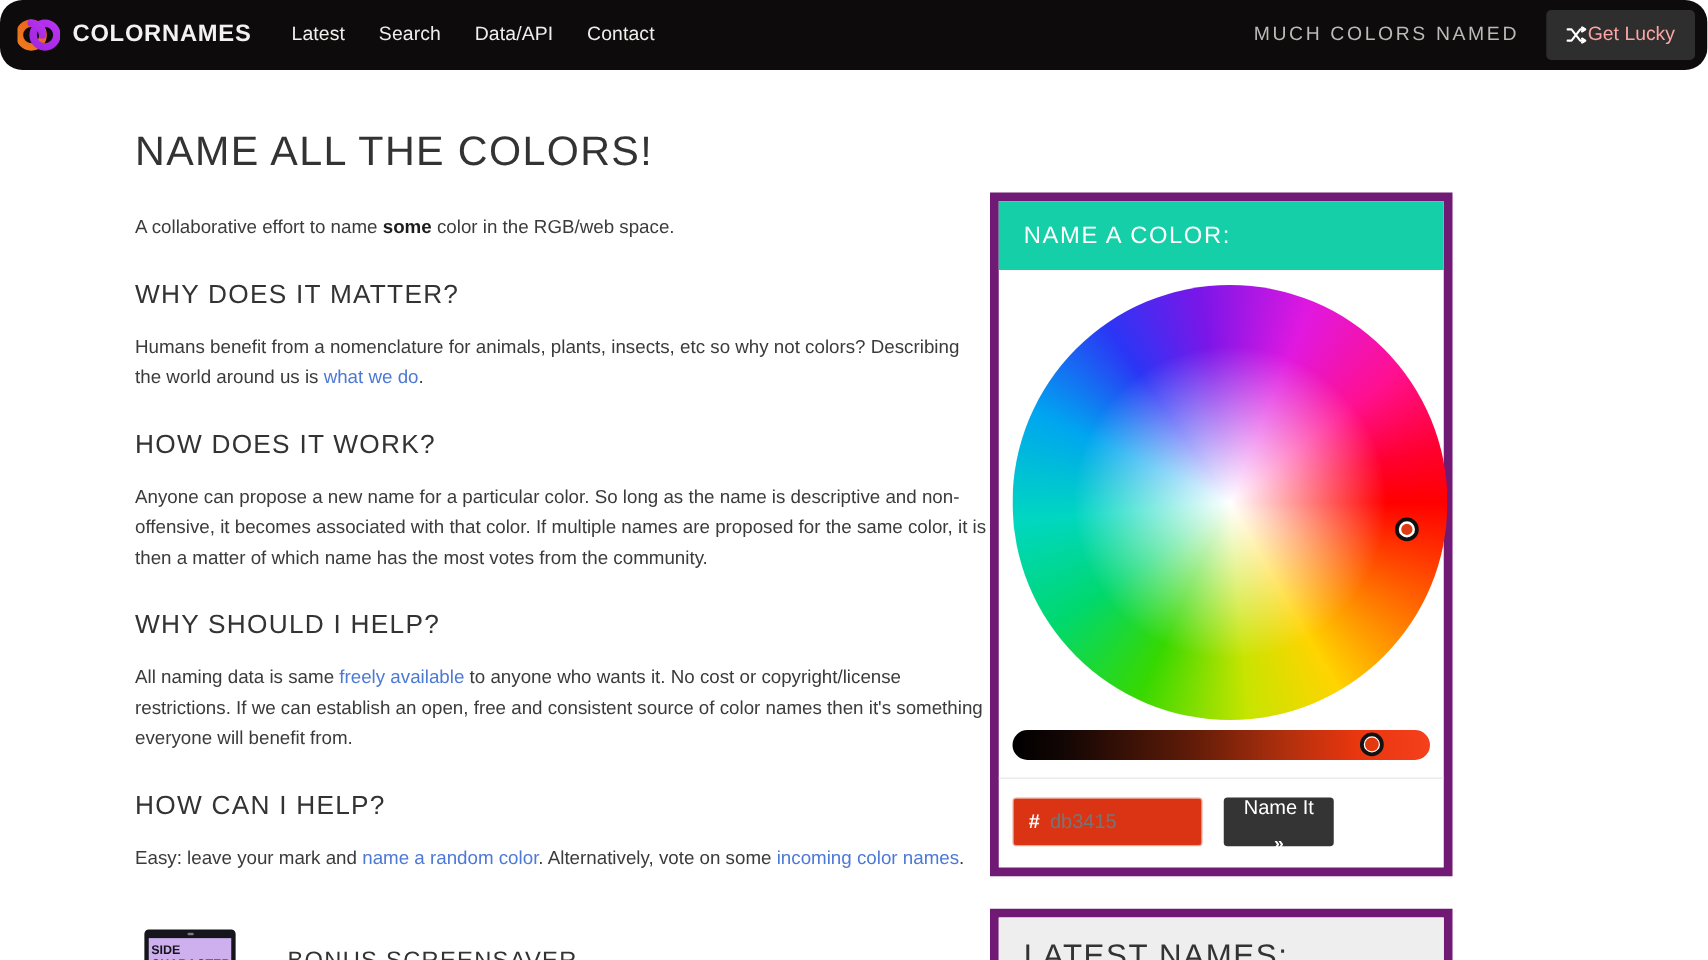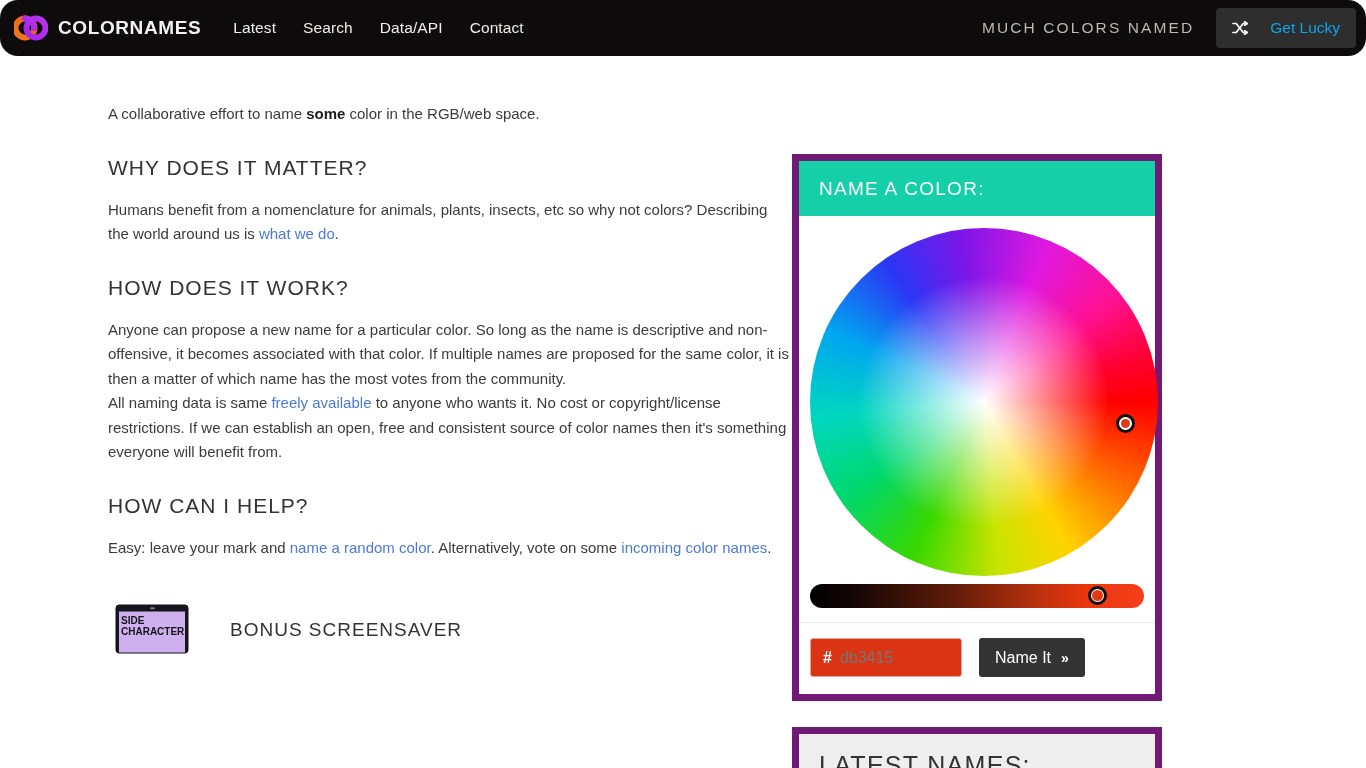--- a/index.html
+++ b/index.html
@@ -60,29 +60,29 @@
   .counter-text {
     color: #bdb9b6;
     font-size: 15.5px;
     letter-spacing: 2.1px;
     font-weight: 500;
     margin-right: 22px;
     white-space: nowrap;
   }
   .lucky-btn {
     background: #2e2e2e;
-    color: #0ea5e9;
+    color: #fca5a5;
     border: none;
     height: 40px;
     padding: 0 16px;
     border-radius: 4px;
     font-size: 15.5px;
     display: flex;
     align-items: center;
-    gap: 21px;
+    gap: 0;
     cursor: pointer;
     margin-right: 10px;
     font-family: "Liberation Sans", sans-serif;
   }
   .shuffle-icon { width: 17px; height: 14px; display: block; }
 
   
   .page {
     display: flex;
     padding: 0;
@@ -247,20 +247,21 @@
     color: #ffffff;
     border: none;
     border-radius: 3px;
     padding: 0 16px;
     font-size: 16px;
     display: flex;
     align-items: center;
     gap: 10px;
     cursor: pointer;
     font-family: "Liberation Sans", sans-serif;
+    flex-direction: column;
   }
   .chev { font-size: 14px; font-weight: bold; }
 
   .card-latest { margin-top: 26px; }
   .card-head-grey {
     background: #eeeeee;
     padding: 17px 20px 16px 20px;
     border-bottom: 1px solid #e3e3e3;
   }
   .card-head-grey .t {
@@ -314,33 +315,35 @@
         </svg>
       </span>
       <span>Get Lucky</span>
     </button>
   </div>
 </nav>
 
 <div class="page">
 
   <main class="main-col">
+    <h1 class="page-title">NAME ALL THE COLORS!</h1>
 
     <p class="body-text">
       <span>A collaborative effort to name </span><b>some</b><span> color in the RGB/web space.</span>
     </p>
 
     <h2 class="section-title">WHY DOES IT MATTER?</h2>
     <p class="body-text">
       <span>Humans benefit from a nomenclature for animals, plants, insects, etc so why not colors? Describing the world around us is </span><a class="inline-link" href="#">what we do</a><span>.</span>
     </p>
 
     <h2 class="section-title">HOW DOES IT WORK?</h2>
     <p class="body-text">Anyone can propose a new name for a particular color. So long as the name is descriptive and non-offensive, it becomes associated with that color. If multiple names are proposed for the same color, it is then a matter of which name has the most votes from the community.</p>
 
+    <h2 class="section-title">WHY SHOULD I HELP?</h2>
     <p class="body-text">
       <span>All naming data is same </span><a class="inline-link" href="#">freely available</a><span> to anyone who wants it. No cost or copyright/license restrictions. If we can establish an open, free and consistent source of color names then it's something everyone will benefit from.</span>
     </p>
 
     <h2 class="section-title">HOW CAN I HELP?</h2>
     <p class="body-text">
       <span>Easy: leave your mark and </span><a class="inline-link" href="#">name a random color</a><span>. Alternatively, vote on some </span><a class="inline-link" href="#">incoming color names</a><span>.</span>
     </p>
 
     <div class="bonus-row">

